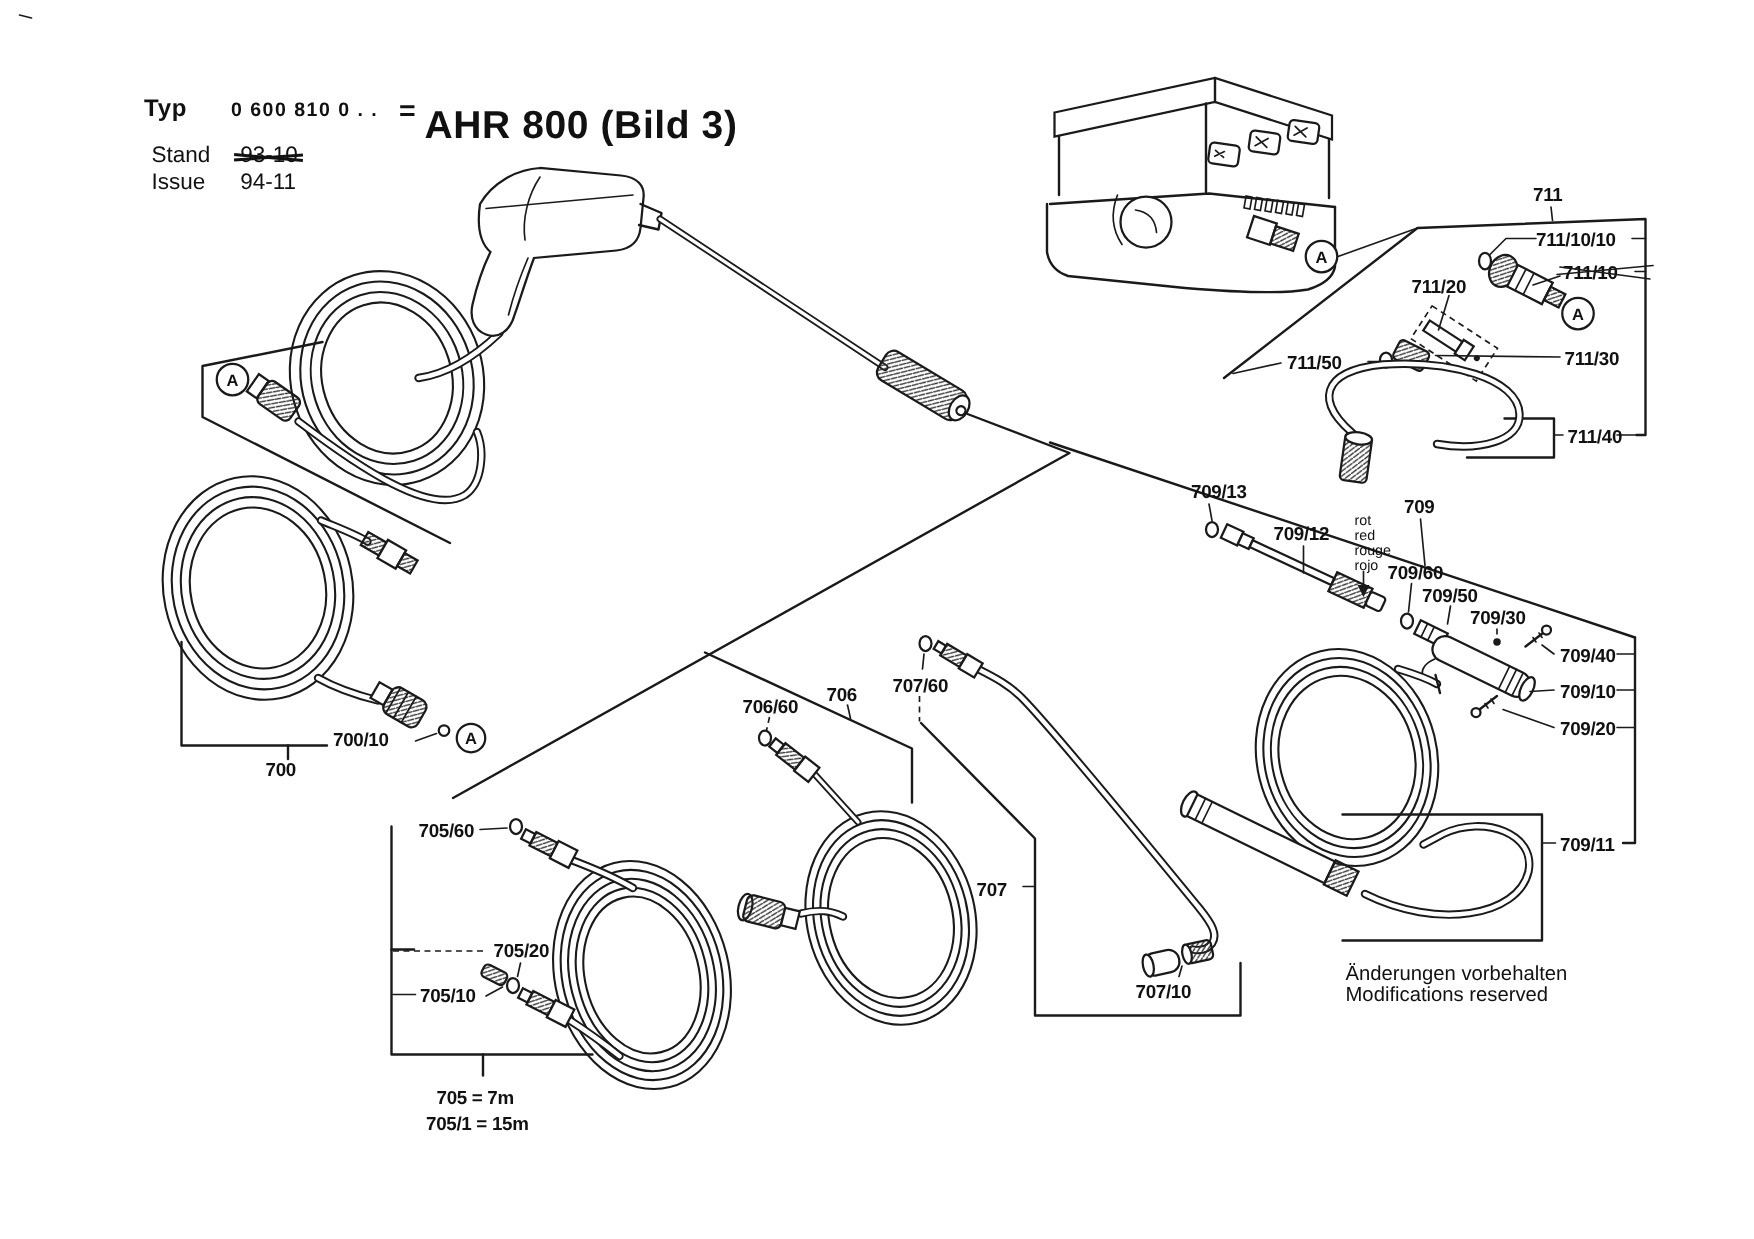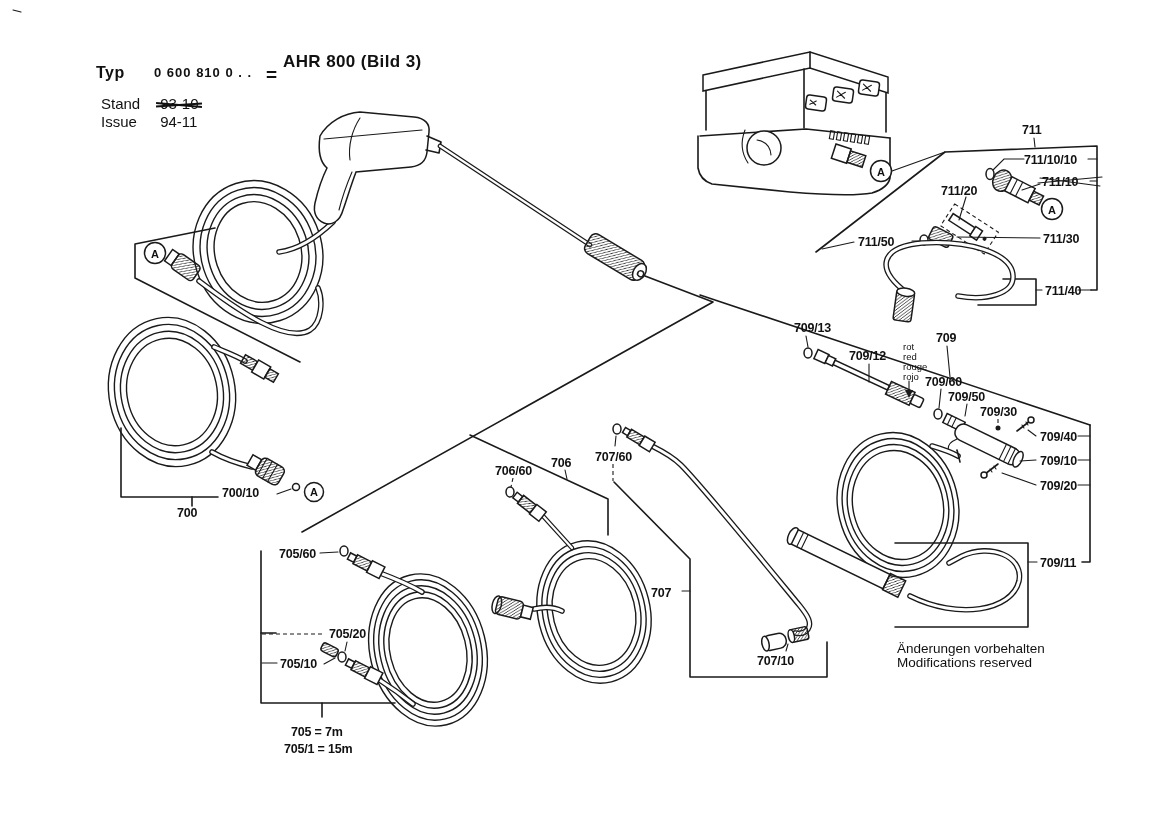--- a/index.html
+++ b/index.html
@@ -4,21 +4,21 @@
 <style>
   html,body{margin:0;padding:0;background:#fff;}
   #page{position:relative;width:1169px;height:826px;background:#ffffff;overflow:hidden;
         font-family:"Liberation Sans","DejaVu Sans",sans-serif;color:#111;}
   #art{position:absolute;left:0;top:0;}
   
   #hdr{position:absolute;left:0;top:0;width:600px;height:140px;}
   #hdr .typ{position:absolute;left:96px;top:64px;font-size:16px;font-weight:bold;letter-spacing:.5px;}
   #hdr .typval{position:absolute;left:154px;top:65px;font-size:13px;font-weight:bold;letter-spacing:1px;}
   #hdr .eq{position:absolute;left:266px;top:64px;font-size:19px;font-weight:bold;}
-  #hdr .model{position:absolute;left:283px;top:52px;font-size:17px;font-weight:bold;letter-spacing:.4px;}
+  #hdr .model{position:absolute;left:283px;top:68px;font-size:26px;font-weight:bold;letter-spacing:.4px;}
   #hdr .row{position:absolute;left:101px;font-size:15px;}
   #hdr .lab{display:inline-block;width:55px;}
   .struck{position:relative;display:inline-block;}
   .struck::before,.struck::after{content:"";position:absolute;left:-4px;right:-4px;top:50%;
      border-top:2px solid #111;}
   .struck::before{transform:rotate(5deg);}
   .struck::after{transform:rotate(-4deg);}
   
   #ftr{position:absolute;left:851px;top:642px;width:300px;margin-left:46px;}
   #ftr .note{font-size:13.5px;line-height:14.2px;margin:0;}

